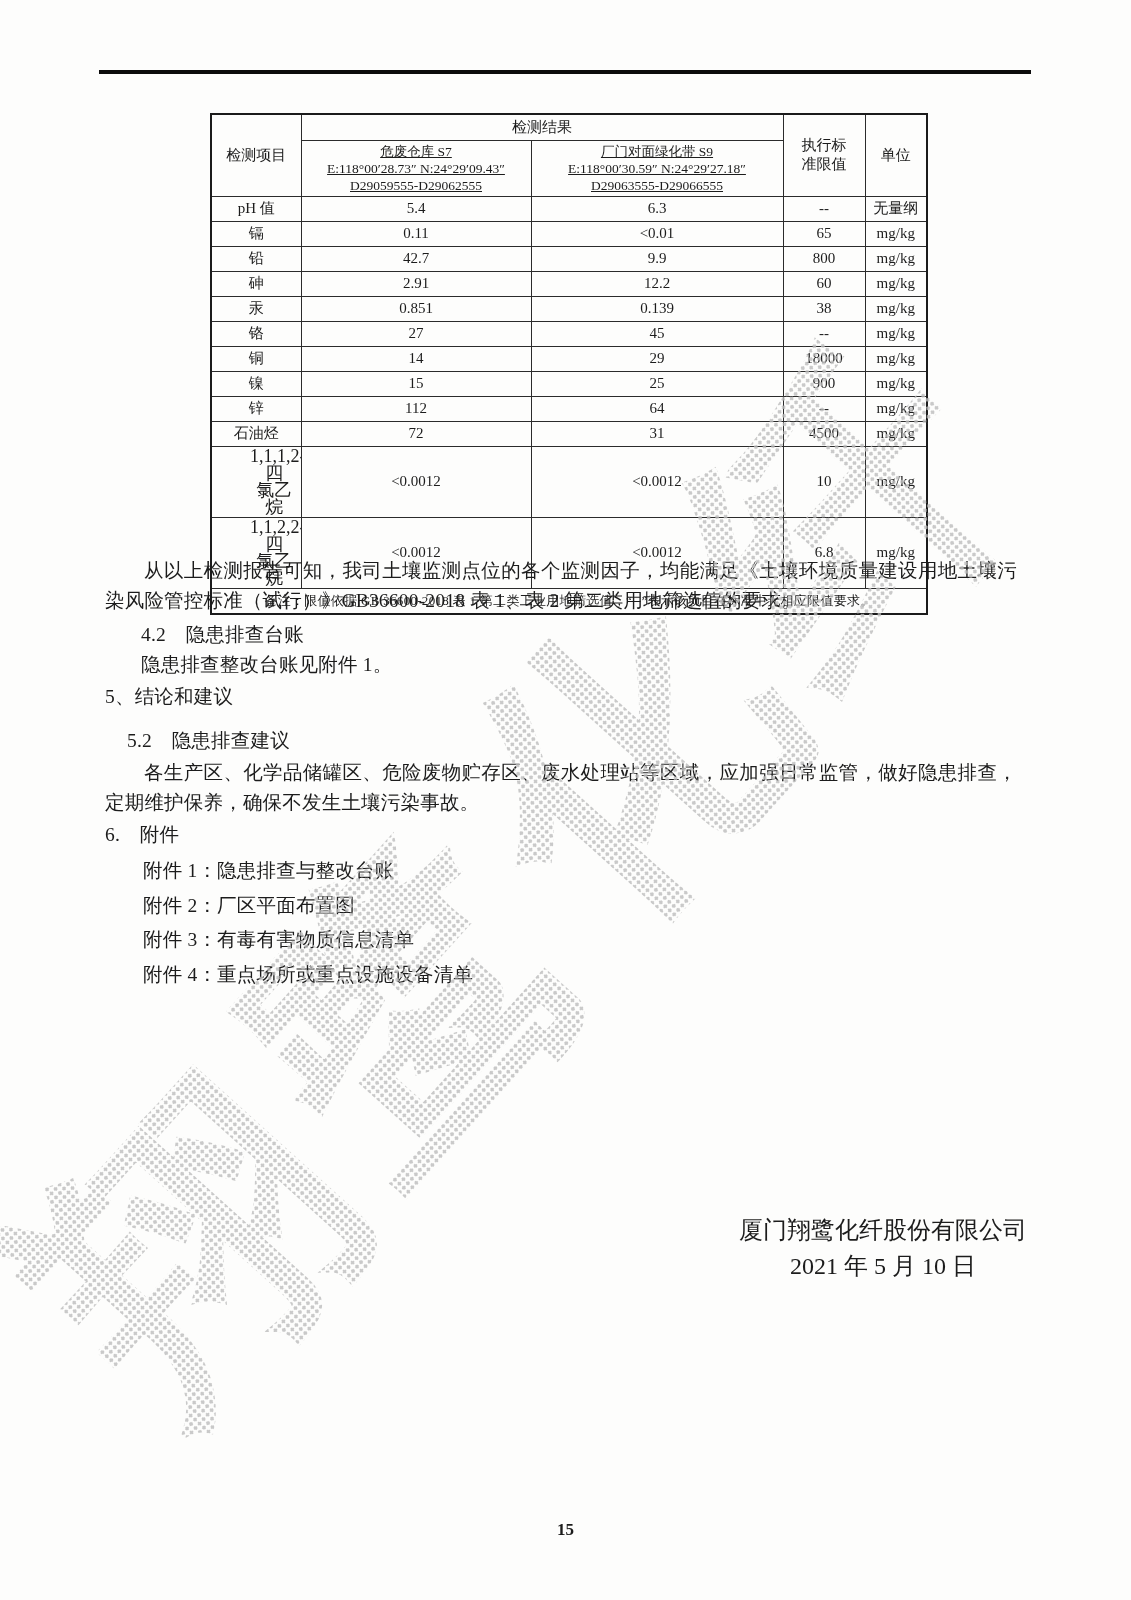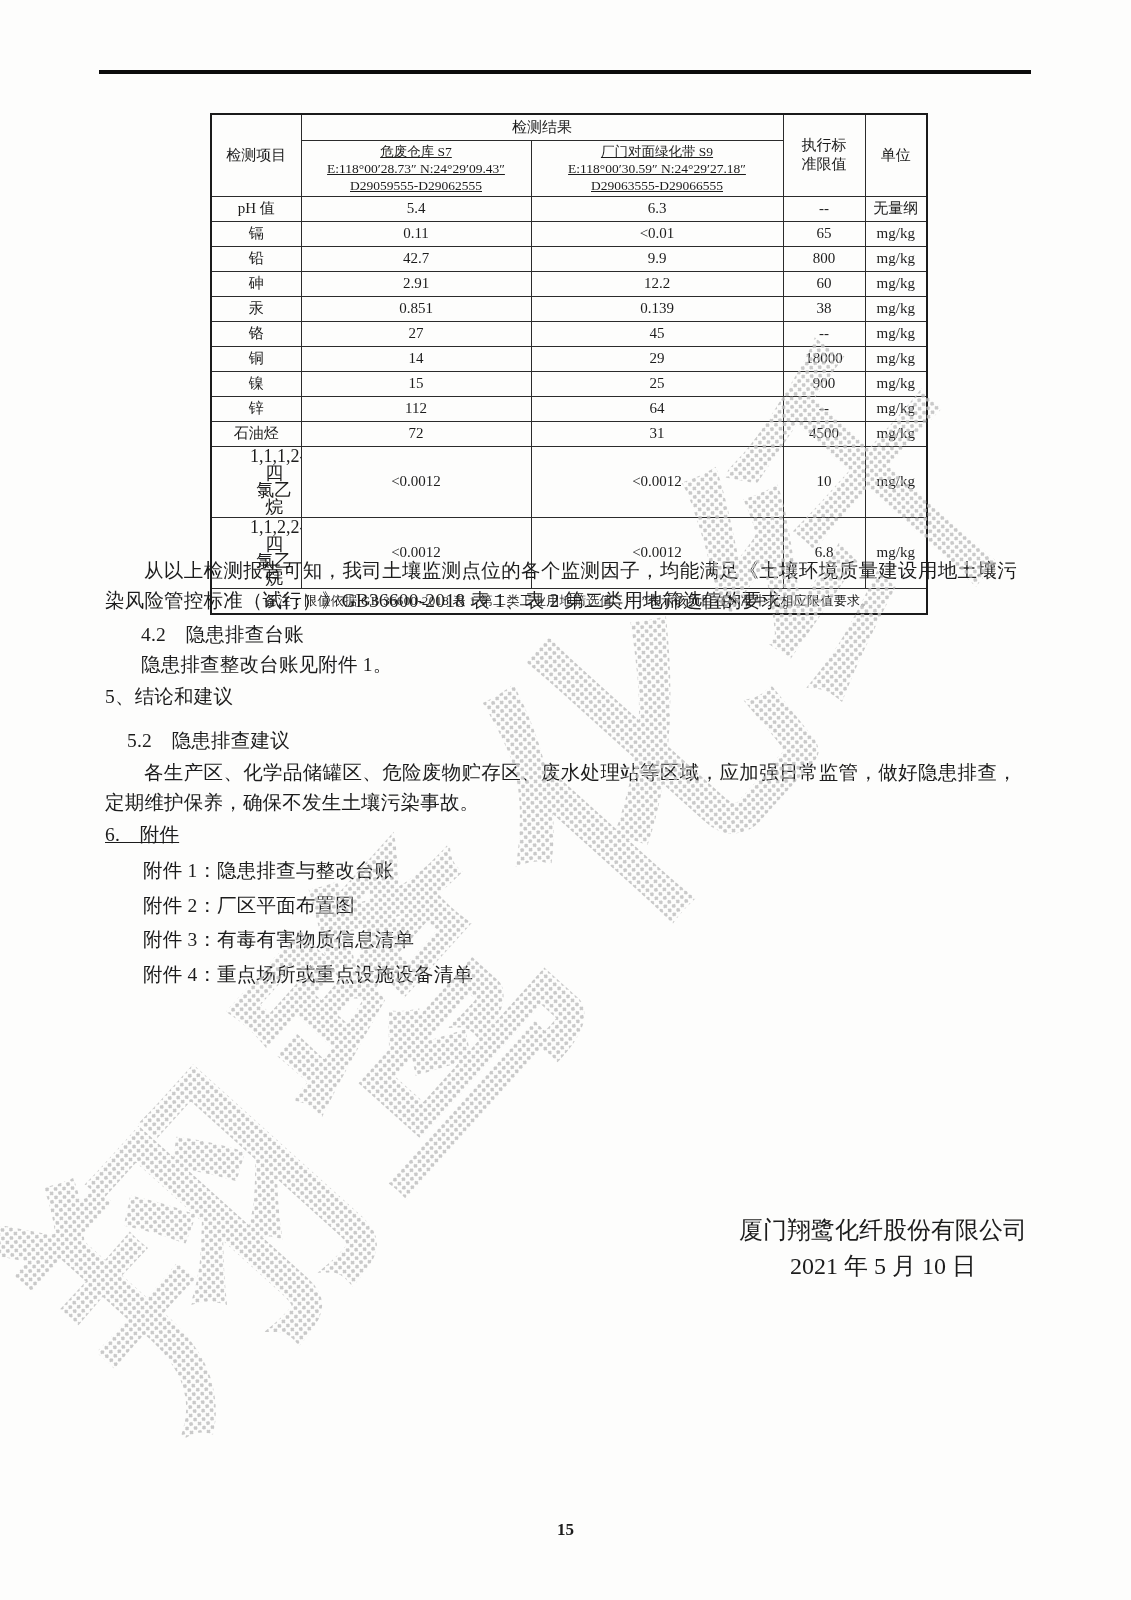--- a/index.html
+++ b/index.html
@@ -92,21 +92,21 @@
   }
   .body-text p, .body-text div { margin: 0; }
   .p-conclusion { text-indent: 2em; margin-bottom: 4px !important; }
   .h-42 { margin: 4px 0 0 36px !important; }
   .p-42 { margin: 0 0 0 36px !important; }
   .h-5  { margin: 2px 0 0 0 !important; }
   .h-51 { margin: 0 0 0 22px !important; }
   .p-51 { text-indent: 2em; margin: 0 0 16px 0 !important; }
   .h-52 { margin: 14px 0 0 22px !important; }
   .p-52 { text-indent: 2em; margin: 2px 0 0 0 !important; }
-  .h-6  { margin: 2px 0 0 0 !important; text-decoration: underline; }
+  .h-6  { margin: 2px 0 0 0 !important; }
   .attachments {
     margin: 4px 0 0 38px; padding: 0;
     list-style: none;
     line-height: 34.5px;
   }
 
   
   .signature {
     position: absolute;
     left: 695px; top: 1212px;

